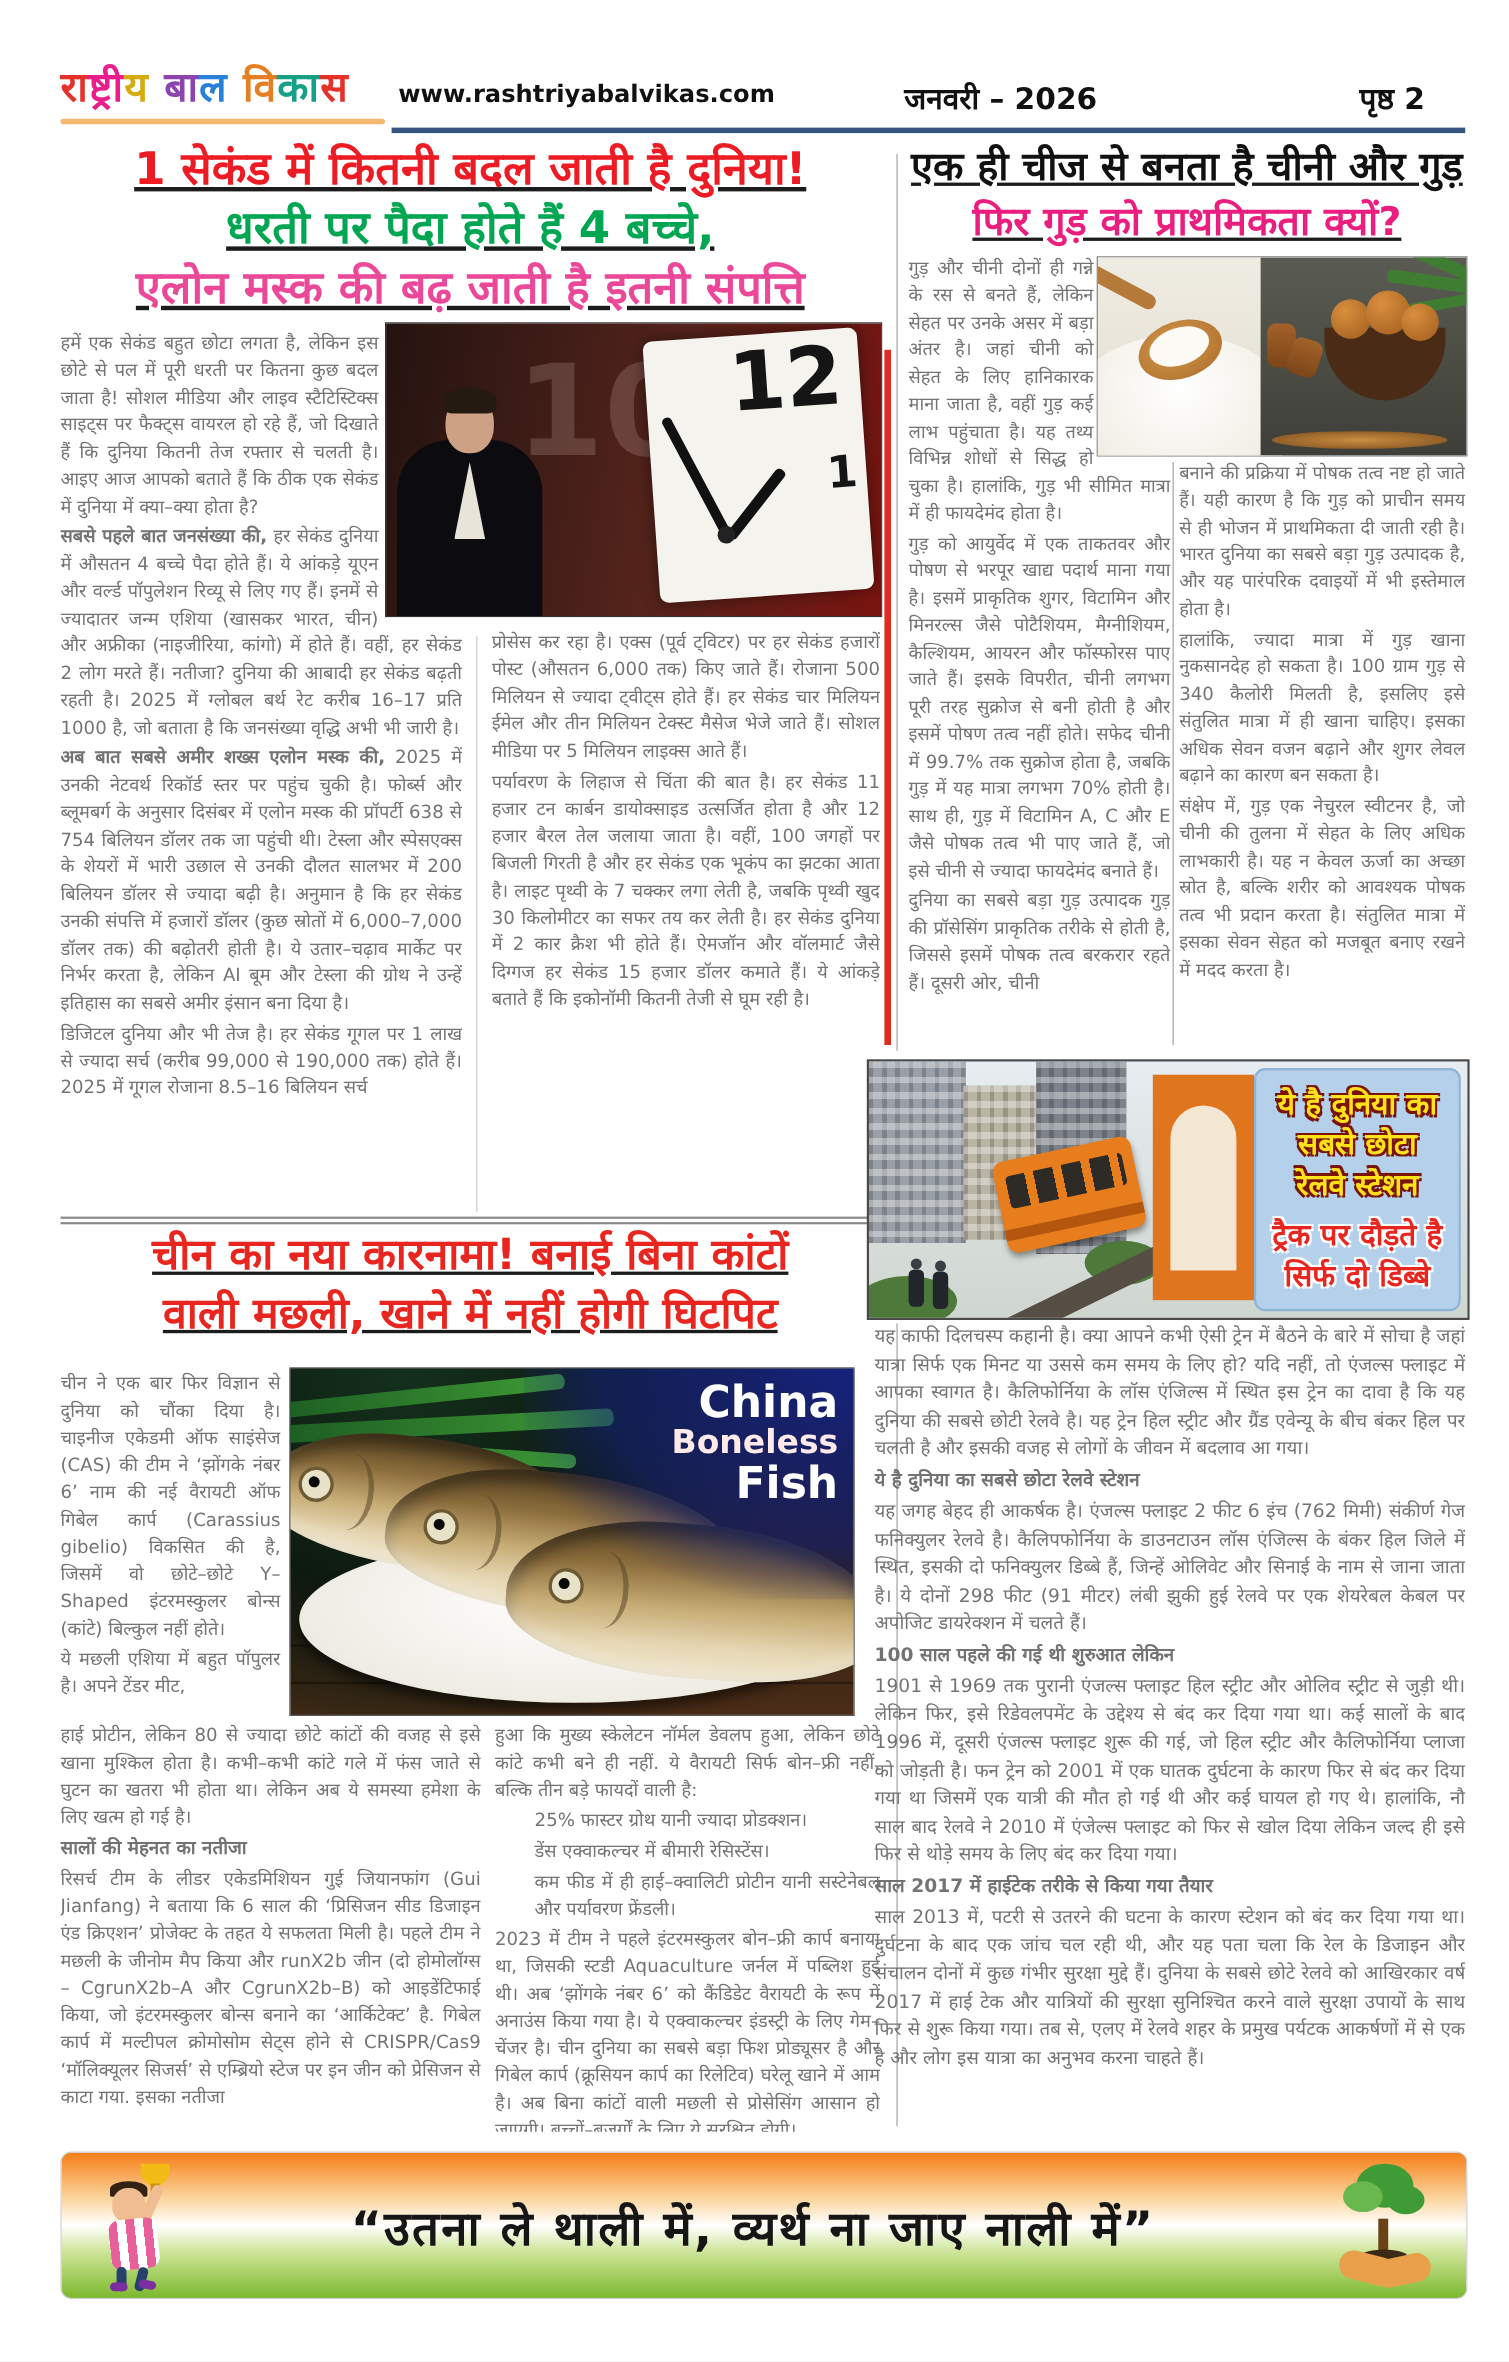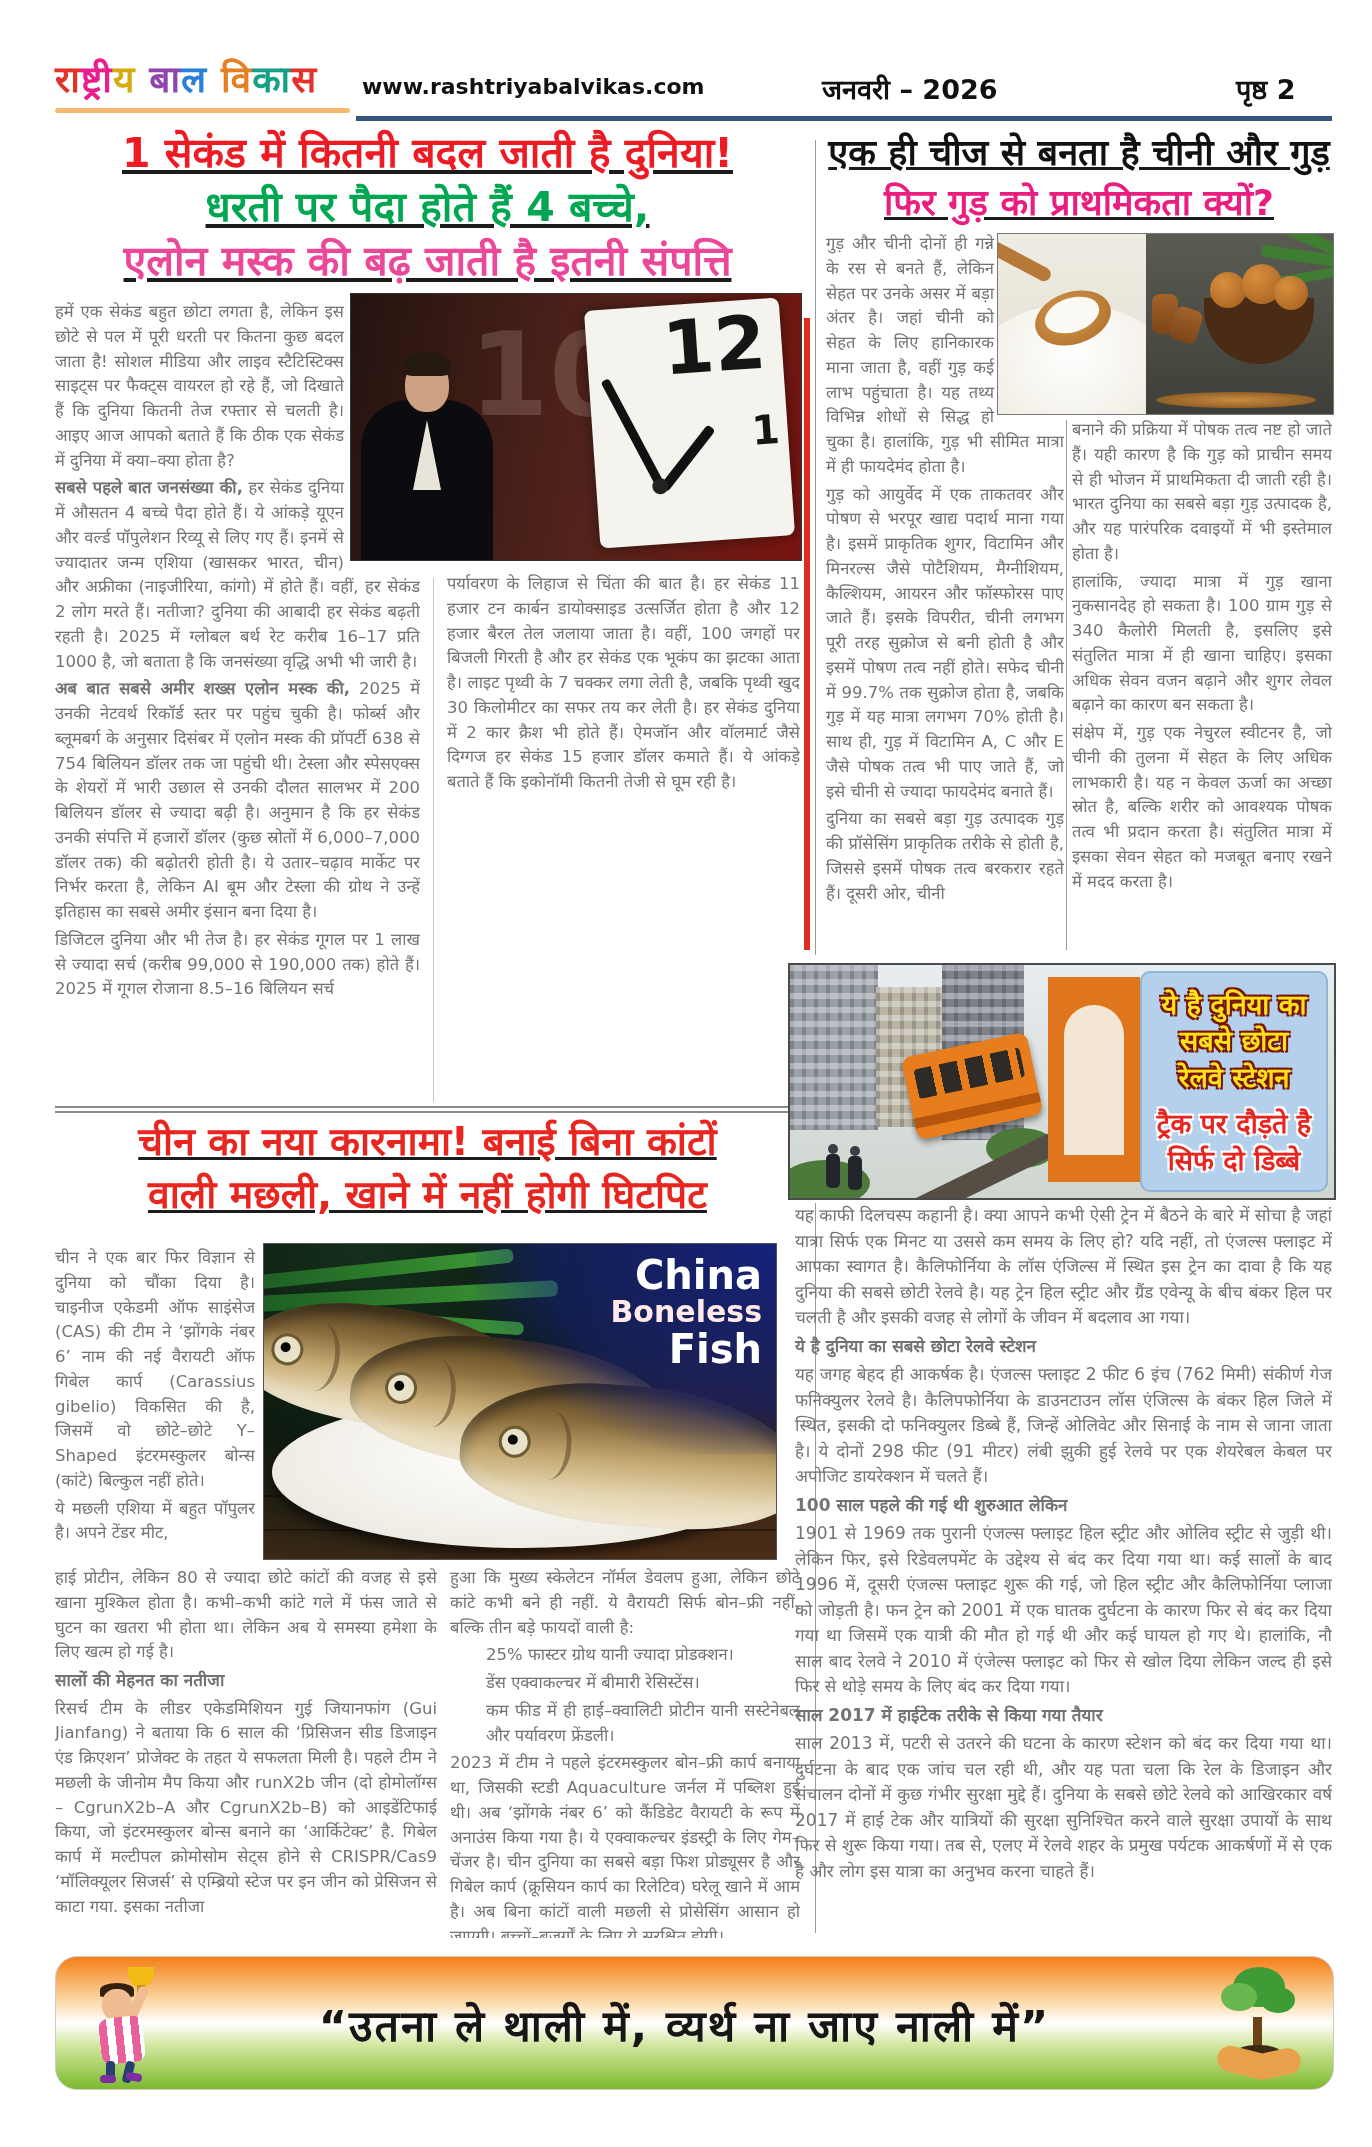--- a/index.html
+++ b/index.html
@@ -154,20 +154,21 @@
   <div class="abs body-text" style="left:55px;top:300px;width:365px;height:806px;">
     <div class="wrap-spacer" style="width:76px;height:264px;"></div>
     <div>
         <p>हमें एक सेकंड बहुत छोटा लगता है, लेकिन इस छोटे से पल में पूरी धरती पर कितना कुछ बदल जाता है! सोशल मीडिया और लाइव स्टैटिस्टिक्स साइट्स पर फैक्ट्स वायरल हो रहे हैं, जो दिखाते हैं कि दुनिया कितनी तेज रफ्तार से चलती है। आइए आज आपको बताते हैं कि ठीक एक सेकंड में दुनिया में क्या–क्या होता है?</p>
         <p><b>सबसे पहले बात जनसंख्या की,</b> हर सेकंड दुनिया में औसतन 4 बच्चे पैदा होते हैं। ये आंकड़े यूएन और वर्ल्ड पॉपुलेशन रिव्यू से लिए गए हैं। इनमें से ज्यादातर जन्म एशिया (खासकर भारत, चीन) और अफ्रीका (नाइजीरिया, कांगो) में होते हैं। वहीं, हर सेकंड 2 लोग मरते हैं। नतीजा? दुनिया की आबादी हर सेकंड बढ़ती रहती है। 2025 में ग्लोबल बर्थ रेट करीब 16–17 प्रति 1000 है, जो बताता है कि जनसंख्या वृद्धि अभी भी जारी है।</p>
         <p><b>अब बात सबसे अमीर शख्स एलोन मस्क की,</b> 2025 में उनकी नेटवर्थ रिकॉर्ड स्तर पर पहुंच चुकी है। फोर्ब्स और ब्लूमबर्ग के अनुसार दिसंबर में एलोन मस्क की प्रॉपर्टी 638 से 754 बिलियन डॉलर तक जा पहुंची थी। टेस्ला और स्पेसएक्स के शेयरों में भारी उछाल से उनकी दौलत सालभर में 200 बिलियन डॉलर से ज्यादा बढ़ी है। अनुमान है कि हर सेकंड उनकी संपत्ति में हजारों डॉलर (कुछ स्रोतों में 6,000–7,000 डॉलर तक) की बढ़ोतरी होती है। ये उतार–चढ़ाव मार्केट पर निर्भर करता है, लेकिन AI बूम और टेस्ला की ग्रोथ ने उन्हें इतिहास का सबसे अमीर इंसान बना दिया है।</p>
         <p>डिजिटल दुनिया और भी तेज है। हर सेकंड गूगल पर 1 लाख से ज्यादा सर्च (करीब 99,000 से 190,000 तक) होते हैं। 2025 में गूगल रोजाना 8.5–16 बिलियन सर्च</p>
       </div>
   </div>
   <div class="abs body-text" style="left:447px;top:572px;width:353px;height:534px;">
+      <p>प्रोसेस कर रहा है। एक्स (पूर्व ट्विटर) पर हर सेकंड हजारों पोस्ट (औसतन 6,000 तक) किए जाते हैं। रोजाना 500 मिलियन से ज्यादा ट्वीट्स होते हैं। हर सेकंड चार मिलियन ईमेल और तीन मिलियन टेक्स्ट मैसेज भेजे जाते हैं। सोशल मीडिया पर 5 मिलियन लाइक्स आते हैं।</p>
       <p>पर्यावरण के लिहाज से चिंता की बात है। हर सेकंड 11 हजार टन कार्बन डायोक्साइड उत्सर्जित होता है और 12 हजार बैरल तेल जलाया जाता है। वहीं, 100 जगहों पर बिजली गिरती है और हर सेकंड एक भूकंप का झटका आता है। लाइट पृथ्वी के 7 चक्कर लगा लेती है, जबकि पृथ्वी खुद 30 किलोमीटर का सफर तय कर लेती है। हर सेकंड दुनिया में 2 कार क्रैश भी होते हैं। ऐमजॉन और वॉलमार्ट जैसे दिग्गज हर सेकंड 15 हजार डॉलर कमाते हैं। ये आंकड़े बताते हैं कि इकोनॉमी कितनी तेजी से घूम रही है।</p>
     </div>
   <div class="vline-light" style="left:433px;top:578px;height:524px;"></div>
   <div class="abs dbl-rule" style="left:55px;top:1106px;width:745px;"></div>
 
   <div class="vline" style="left:815px;top:140px;height:815px;"></div>
   <div class="vline" style="left:815px;top:1203px;height:730px;"></div>
   <div class="abs red-bar" style="left:804px;top:318px;width:6px;height:632px;"></div>
 
   <div class="abs hl hl-a2" style="left:826px;top:128px;width:506px;">
@@ -298,21 +299,21 @@
       <p>रिसर्च टीम के लीडर एकेडमिशियन गुई जियानफांग (Gui Jianfang) ने बताया कि 6 साल की ‘प्रिसिजन सीड डिजाइन एंड क्रिएशन’ प्रोजेक्ट के तहत ये सफलता मिली है। पहले टीम ने मछली के जीनोम मैप किया और runX2b जीन (दो होमोलॉग्स – CgrunX2b–A और CgrunX2b–B) को आइडेंटिफाई किया, जो इंटरमस्कुलर बोन्स बनाने का ‘आर्किटेक्ट’ है. गिबेल कार्प में मल्टीपल क्रोमोसोम सेट्स होने से CRISPR/Cas9 ‘मॉलिक्यूलर सिजर्स’ से एम्ब्रियो स्टेज पर इन जीन को प्रेसिजन से काटा गया. इसका नतीजा</p>
     </div>
   <div class="abs body-text" style="left:450px;top:1566px;width:350px;height:372px;">
       <p>हुआ कि मुख्य स्केलेटन नॉर्मल डेवलप हुआ, लेकिन छोटे कांटे कभी बने ही नहीं. ये वैरायटी सिर्फ बोन–फ्री नहीं, बल्कि तीन बड़े फायदों वाली है:</p>
       <p class="indent">25% फास्टर ग्रोथ यानी ज्यादा प्रोडक्शन।</p>
       <p class="indent">डेंस एक्वाकल्चर में बीमारी रेसिस्टेंस।</p>
       <p class="indent">कम फीड में ही हाई–क्वालिटी प्रोटीन यानी सस्टेनेबल और पर्यावरण फ्रेंडली।</p>
       <p>2023 में टीम ने पहले इंटरमस्कुलर बोन–फ्री कार्प बनाया था, जिसकी स्टडी Aquaculture जर्नल में पब्लिश हुई थी। अब ‘झोंगके नंबर 6’ को कैंडिडेट वैरायटी के रूप में अनाउंस किया गया है। ये एक्वाकल्चर इंडस्ट्री के लिए गेम–चेंजर है। चीन दुनिया का सबसे बड़ा फिश प्रोड्यूसर है और गिबेल कार्प (क्रूसियन कार्प का रिलेटिव) घरेलू खाने में आम है। अब बिना कांटों वाली मछली से प्रोसेसिंग आसान हो जाएगी। बच्चों–बुजुर्गों के लिए ये सुरक्षित होगी।</p>
     </div>
 
-  <div class="abs banner" style="left:55px;top:1956px;width:1277px;height:132px;border-radius:22px;">
+  <div class="abs banner" style="left:55px;top:1956px;width:1277px;height:132px;">
     <div class="mascot">
       <div class="m-trophy"></div>
       <div class="m-arm"></div>
       <div class="m-hair"></div>
       <div class="m-head"></div>
       <div class="m-body"></div>
       <div class="m-leg" style="left:22px;top:94px;"></div>
       <div class="m-leg" style="left:40px;top:94px;transform:rotate(14deg);"></div>
       <div class="m-shoe" style="left:16px;top:108px;"></div>
       <div class="m-shoe" style="left:42px;top:106px;transform:rotate(10deg);"></div>

